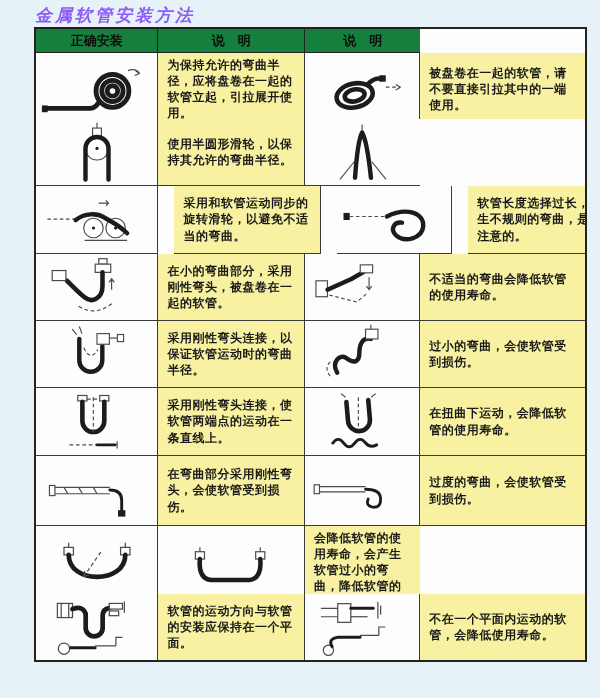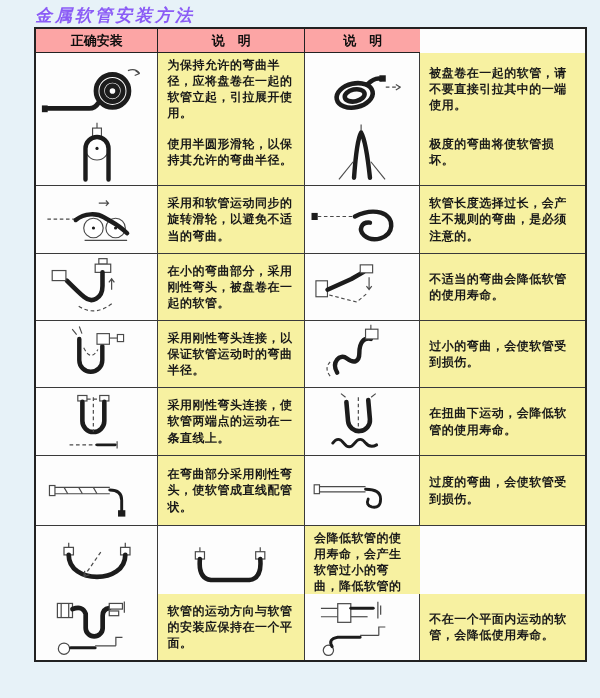--- a/index.html
+++ b/index.html
@@ -17,40 +17,40 @@
   }
   .hose-table{
     position:absolute;left:34px;top:27px;width:549px;
     border:2px solid #222;background:#fdfdfd;
   }
   .t-header,.t-row{
     display:grid;
     grid-template-columns:22.3% 26.7% 21% 30%;
   }
   .h-cell{
-    background:#fca5a5;border-right:1px solid #222;border-bottom:1px solid #222;
+    background:#15803d;border-right:1px solid #222;border-bottom:1px solid #222;
     height:23px;display:flex;align-items:center;justify-content:center;
     font-size:13px;font-weight:bold;color:#0d0d0d;
   }
   .h-cell:last-child{border-right:none;}
   .cell{border-right:1px solid #3a3a3a;border-bottom:1px solid #3a3a3a;box-sizing:border-box;}
   .cell:last-child{border-right:none;}
   .t-row:last-child .cell{border-bottom:none;}
   .img-cell{background:#fdfdfd;display:flex;align-items:center;justify-content:center;overflow:hidden;}
   .desc-cell{
     background:#f7f1a1;display:flex;align-items:center;
     padding:4px 7px 4px 9px;
     font-size:12px;font-weight:bold;line-height:1.34;
     letter-spacing:0.5px;color:#191919;text-align:left;
   }
   
   .t-row:nth-of-type(1){height:75px;}
   .t-row:nth-of-type(2){height:66px;}
   .t-row:nth-of-type(3){height:67px;}
-  .t-row:nth-of-type(4){height:68px;}
+  .t-row:nth-of-type(4){height:68px;gap:16px;}
   .t-row:nth-of-type(5){height:67px;}
   .t-row:nth-of-type(6){height:67px;}
   .t-row:nth-of-type(7){height:68px;}
   .t-row:nth-of-type(8){height:70px;}
   .t-row:nth-of-type(9){height:68px;}
   .t-row{overflow:hidden;}
   svg{display:block;}
   .hose{stroke:#1c1c1c;stroke-width:5;fill:none;stroke-linecap:round;stroke-linejoin:round;}
   .hose3{stroke:#1c1c1c;stroke-width:3.2;fill:none;stroke-linecap:round;stroke-linejoin:round;}
   .thin{stroke:#4a4a4a;stroke-width:1.3;fill:none;}
@@ -117,23 +117,20 @@
         <span>使用半圆形滑轮，以保持其允许的弯曲半径。</span>
       </div>
     <div class="cell img-cell">
       <svg width="112" height="62" viewBox="0 0 120 70">
         <path class="thin" d="M59,4 V11"></path>
         <path class="hose" d="M51,64 C53,36 56,18 59,13 C62,18 66,36 69,64"></path>
         <path class="thin" d="M34,66 L50,46"></path>
         <path class="thin" d="M86,66 L70,46"></path>
       </svg>
     </div>
-    <div class="cell desc-cell">
-        <span>极度的弯曲将使软管损坏。</span>
-      </div>
   </div>
 
   <div class="t-row">
     <div class="cell img-cell">
       <svg width="116" height="62" viewBox="0 0 120 70">
         <path class="thin dash" d="M4,34 H38"></path>
         <path class="thin" d="M62,16 h10 m-2,-3 l3,3 l-3,3"></path>
         <circle class="thinf" cx="56" cy="44" r="11"></circle>
         <circle class="dark" cx="56" cy="44" r="1.8"></circle>
         <circle class="thinf" cx="81" cy="44" r="11"></circle>
@@ -247,21 +244,21 @@
     <div class="cell img-cell">
       <svg width="116" height="64" viewBox="0 0 120 70">
         <rect class="thinf" x="8" y="29" width="6" height="11"></rect>
         <path class="thin" d="M14,31 H74 M14,38 H74"></path>
         <path class="thin" d="M24,31 l4,7 M40,31 l4,7 M56,31 l4,7"></path>
         <path class="hose3" d="M74,34 Q87,34 87,45 V58"></path>
         <rect class="dark" x="83" y="56" width="8" height="7"></rect>
       </svg>
     </div>
     <div class="cell desc-cell">
-        <span>在弯曲部分采用刚性弯头，使软管成直线配管状。</span>
+        <span>在弯曲部分采用刚性弯头，会使软管受到损伤。</span>
       </div>
     <div class="cell img-cell">
       <svg width="112" height="62" viewBox="0 0 120 70">
         <rect class="thinf" x="6" y="28" width="6" height="10"></rect>
         <path class="thin" d="M12,30 H64 M12,36 H64"></path>
         <path class="hose3" d="M64,33 Q81,33 81,44 Q81,55 71,53 Q64,51 67,44"></path>
       </svg>
     </div>
     <div class="cell desc-cell">
         <span>过度的弯曲，会使软管受到损伤。</span>

